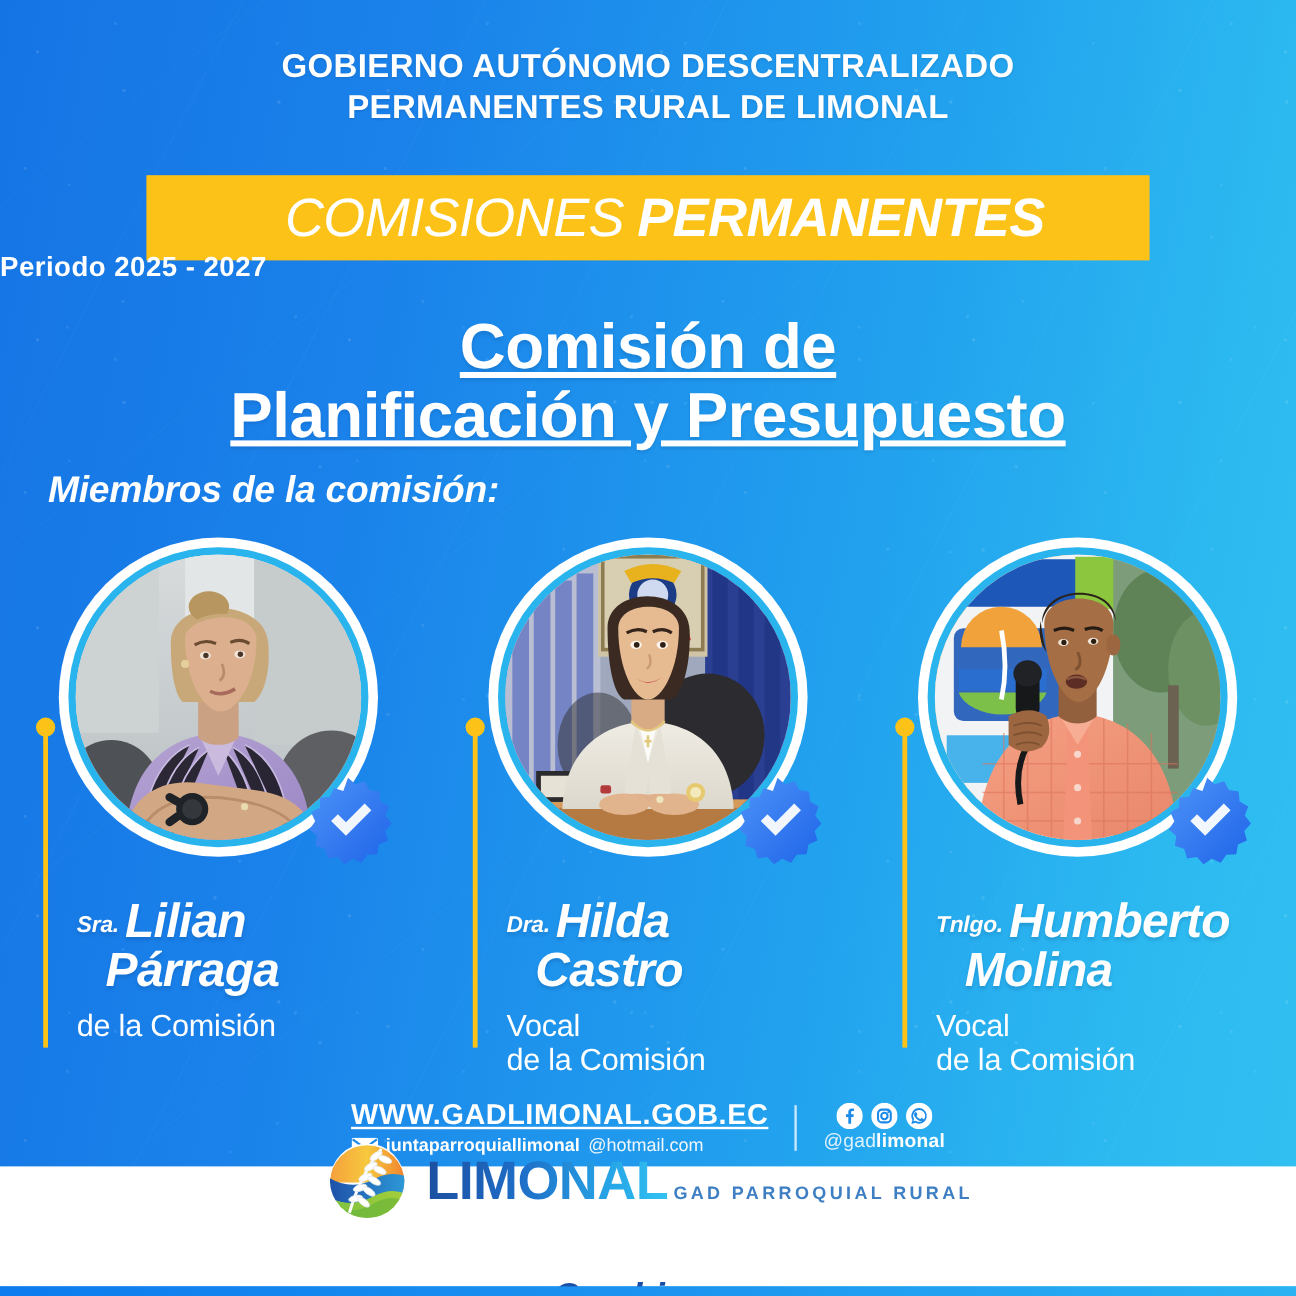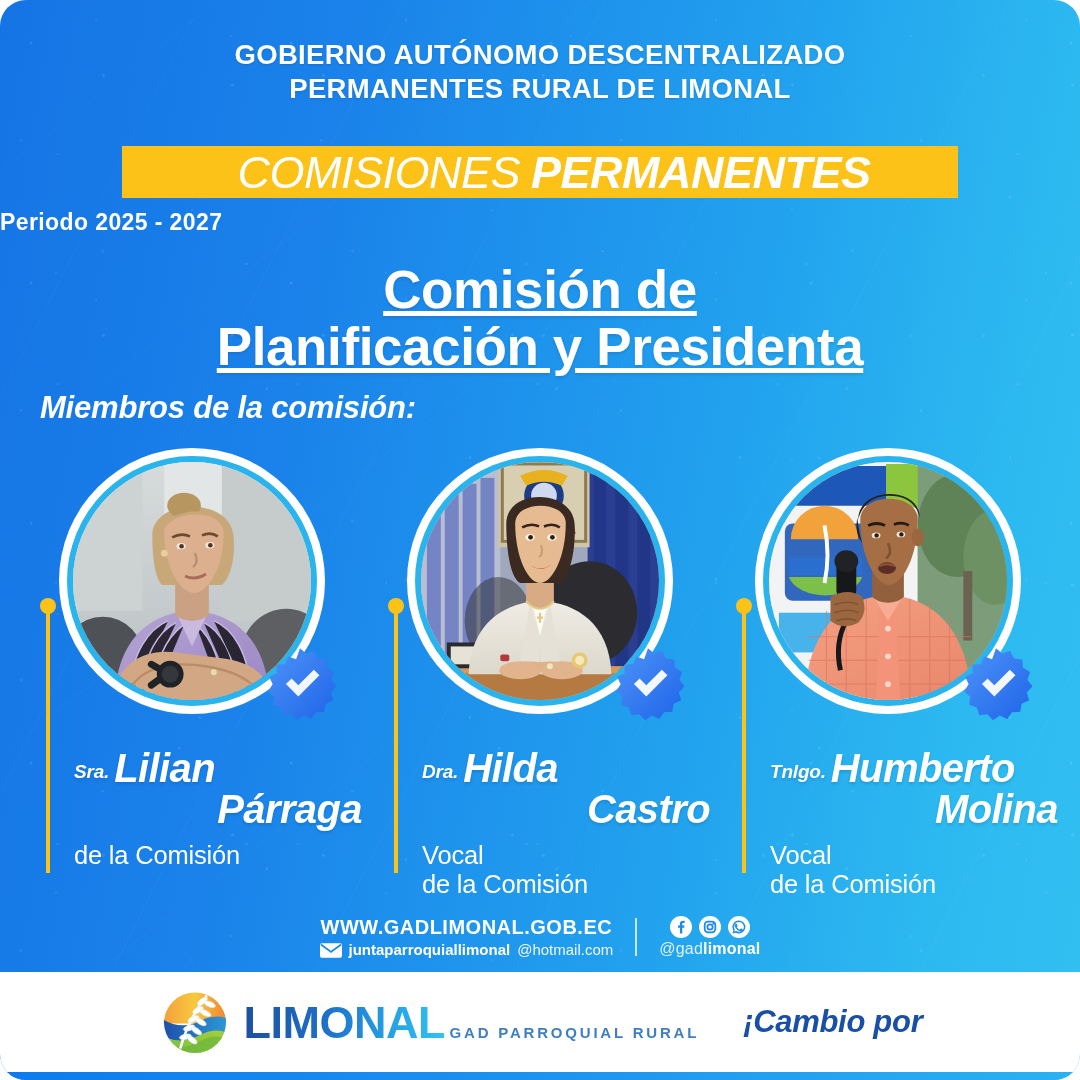--- a/index.html
+++ b/index.html
@@ -8,21 +8,20 @@
   body {
     font-family:"Liberation Sans", sans-serif;
     background:#ffffff;
     overflow:hidden;
   }
   .poster {
     position:relative;
     width:1080px; height:1080px;
     overflow:hidden;
     background:linear-gradient(100deg,#1574E4 0%, #1A82EA 28%, #21A0EE 62%, #2CB9F0 86%, #32C0F2 100%);
-    border-radius:26px;
   }
   
   .texture {
     position:absolute; inset:0;
     pointer-events:none;
     opacity:.22;
     background-image:
       radial-gradient(circle at 12% 18%, rgba(255,255,255,.55) 0 1.1px, transparent 1.6px),
       radial-gradient(circle at 31% 7%, rgba(255,255,255,.4) 0 1px, transparent 1.5px),
       radial-gradient(circle at 47% 29%, rgba(255,255,255,.45) 0 1.2px, transparent 1.7px),
@@ -56,21 +55,21 @@
     text-align:center; color:#fff;
     font-weight:bold; font-size:27.5px; line-height:1.22;
     letter-spacing:.3px;
     text-shadow:0 1px 2px rgba(0,40,90,.18);
   }
   .org-title span { display:block; white-space:nowrap; }
 
   .yellow-band {
     position:absolute; top:146px; left:50%; transform:translateX(-50%);
     background:#FCC218;
-    width:836px; height:52px;
+    width:836px; height:71px;
     display:flex; align-items:center; justify-content:center;padding-left:28px;
   }
   .yellow-band .band-text {
     color:#fff; font-style:italic; font-size:45px;
     line-height:1; white-space:nowrap;
     letter-spacing:-.5px;
   }
   .band-light { font-weight:500; }
   .band-bold  { font-weight:bold; margin-left:11px; }
 
@@ -92,21 +91,21 @@
 
   .members-label {
     position:absolute; top:390px; left:40px;
     color:#fff; font-weight:bold; font-style:italic;
     font-size:31px; letter-spacing:-.2px;
   }
 
   
   .members {
     position:absolute; top:448px; left:0; width:1080px;
-    display:flex; justify-content:center; gap:8px;
+    display:flex; justify-content:center; gap:18px;
   }
   .member { position:relative; width:340px; }
 
   .photo-wrap {
     position:relative;
     width:266px; height:266px;
     margin:0 auto;
   }
   .ring-outer {
     position:absolute; inset:0;
@@ -161,37 +160,37 @@
     font-weight:bold; font-style:italic;
     font-size:40px; line-height:1.02;
     letter-spacing:-.6px;
     text-shadow:0 2px 3px rgba(0,40,90,.16);
   }
   .honorific {
     font-size:19px; font-weight:bold; font-style:italic;
     letter-spacing:-.2px; margin-right:5px;
     vertical-align:4px;
   }
-  .name-second { display:block; padding-left:24px;text-align:right; }
+  .name-second { display:block; padding-left:24px; }
   .role {
     margin-top:11px;
     font-size:25.5px; font-weight:normal; line-height:1.16;
     letter-spacing:-.2px;
   }
   .role span { display:block; }
 
   
   .contact {
     position:absolute; top:916px; left:0; width:1080px;
     display:flex; align-items:center; justify-content:center;
     gap:22px; color:#fff;
   }
   .contact-left { text-align:center; }
   .web {
-    font-size:20px; font-weight:bold; letter-spacing:.5px;
+    font-size:24px; font-weight:bold; letter-spacing:.5px;text-decoration:underline;
   }
   .email-row {
     display:flex; align-items:flex-end; gap:7px;
     margin-top:2px; font-size:15px;
   }
   .mail-icon { width:22px; height:15px; flex:none; }
   .mail-icon svg { display:block; width:100%; height:100%; }
   .email-user { font-weight:bold; }
   .email-domain { font-weight:normal; opacity:.92; }
   .divider {
@@ -205,20 +204,21 @@
   .handle .h-light { opacity:.85; }
   .handle .h-bold { font-weight:bold; }
 
   
   .bottom-bar {
     position:absolute; left:0; bottom:8px;
     width:1080px; height:100px;
     background:#fff;
     display:flex; align-items:center; justify-content:center;
     gap:44px;
+    flex-direction:column;
   }
   .bottom-strip {
     position:absolute; left:0; bottom:0;
     width:1080px; height:8px;
     background:linear-gradient(90deg,#0D7BEE 0%, #1C93F0 50%, #2AB2F2 100%);
   }
   .brand { display:flex; align-items:center; gap:12px; }
   .brand-emblem { width:74px; height:74px; flex:none; }
   .brand-emblem svg { display:block; width:100%; height:100%; }
   .brand-text { line-height:1; }
@@ -253,21 +253,21 @@
   <div class="yellow-band">
     <div class="band-text">
       <span class="band-light">COMISIONES</span><span class="band-bold">PERMANENTES</span>
     </div>
   </div>
 
   <div class="period">Periodo 2025 - 2027</div>
 
   <div class="commission-title">
     <span>Comisión de</span>
-    <span>Planificación y Presidenta</span>
+    <span>Planificación y Presupuesto</span>
   </div>
 
   <div class="members-label">Miembros de la comisión:</div>
 
   <div class="members">
 
     <div class="member">
       <div class="pin">
         <div class="dot"></div>
         <div class="stem"></div>

